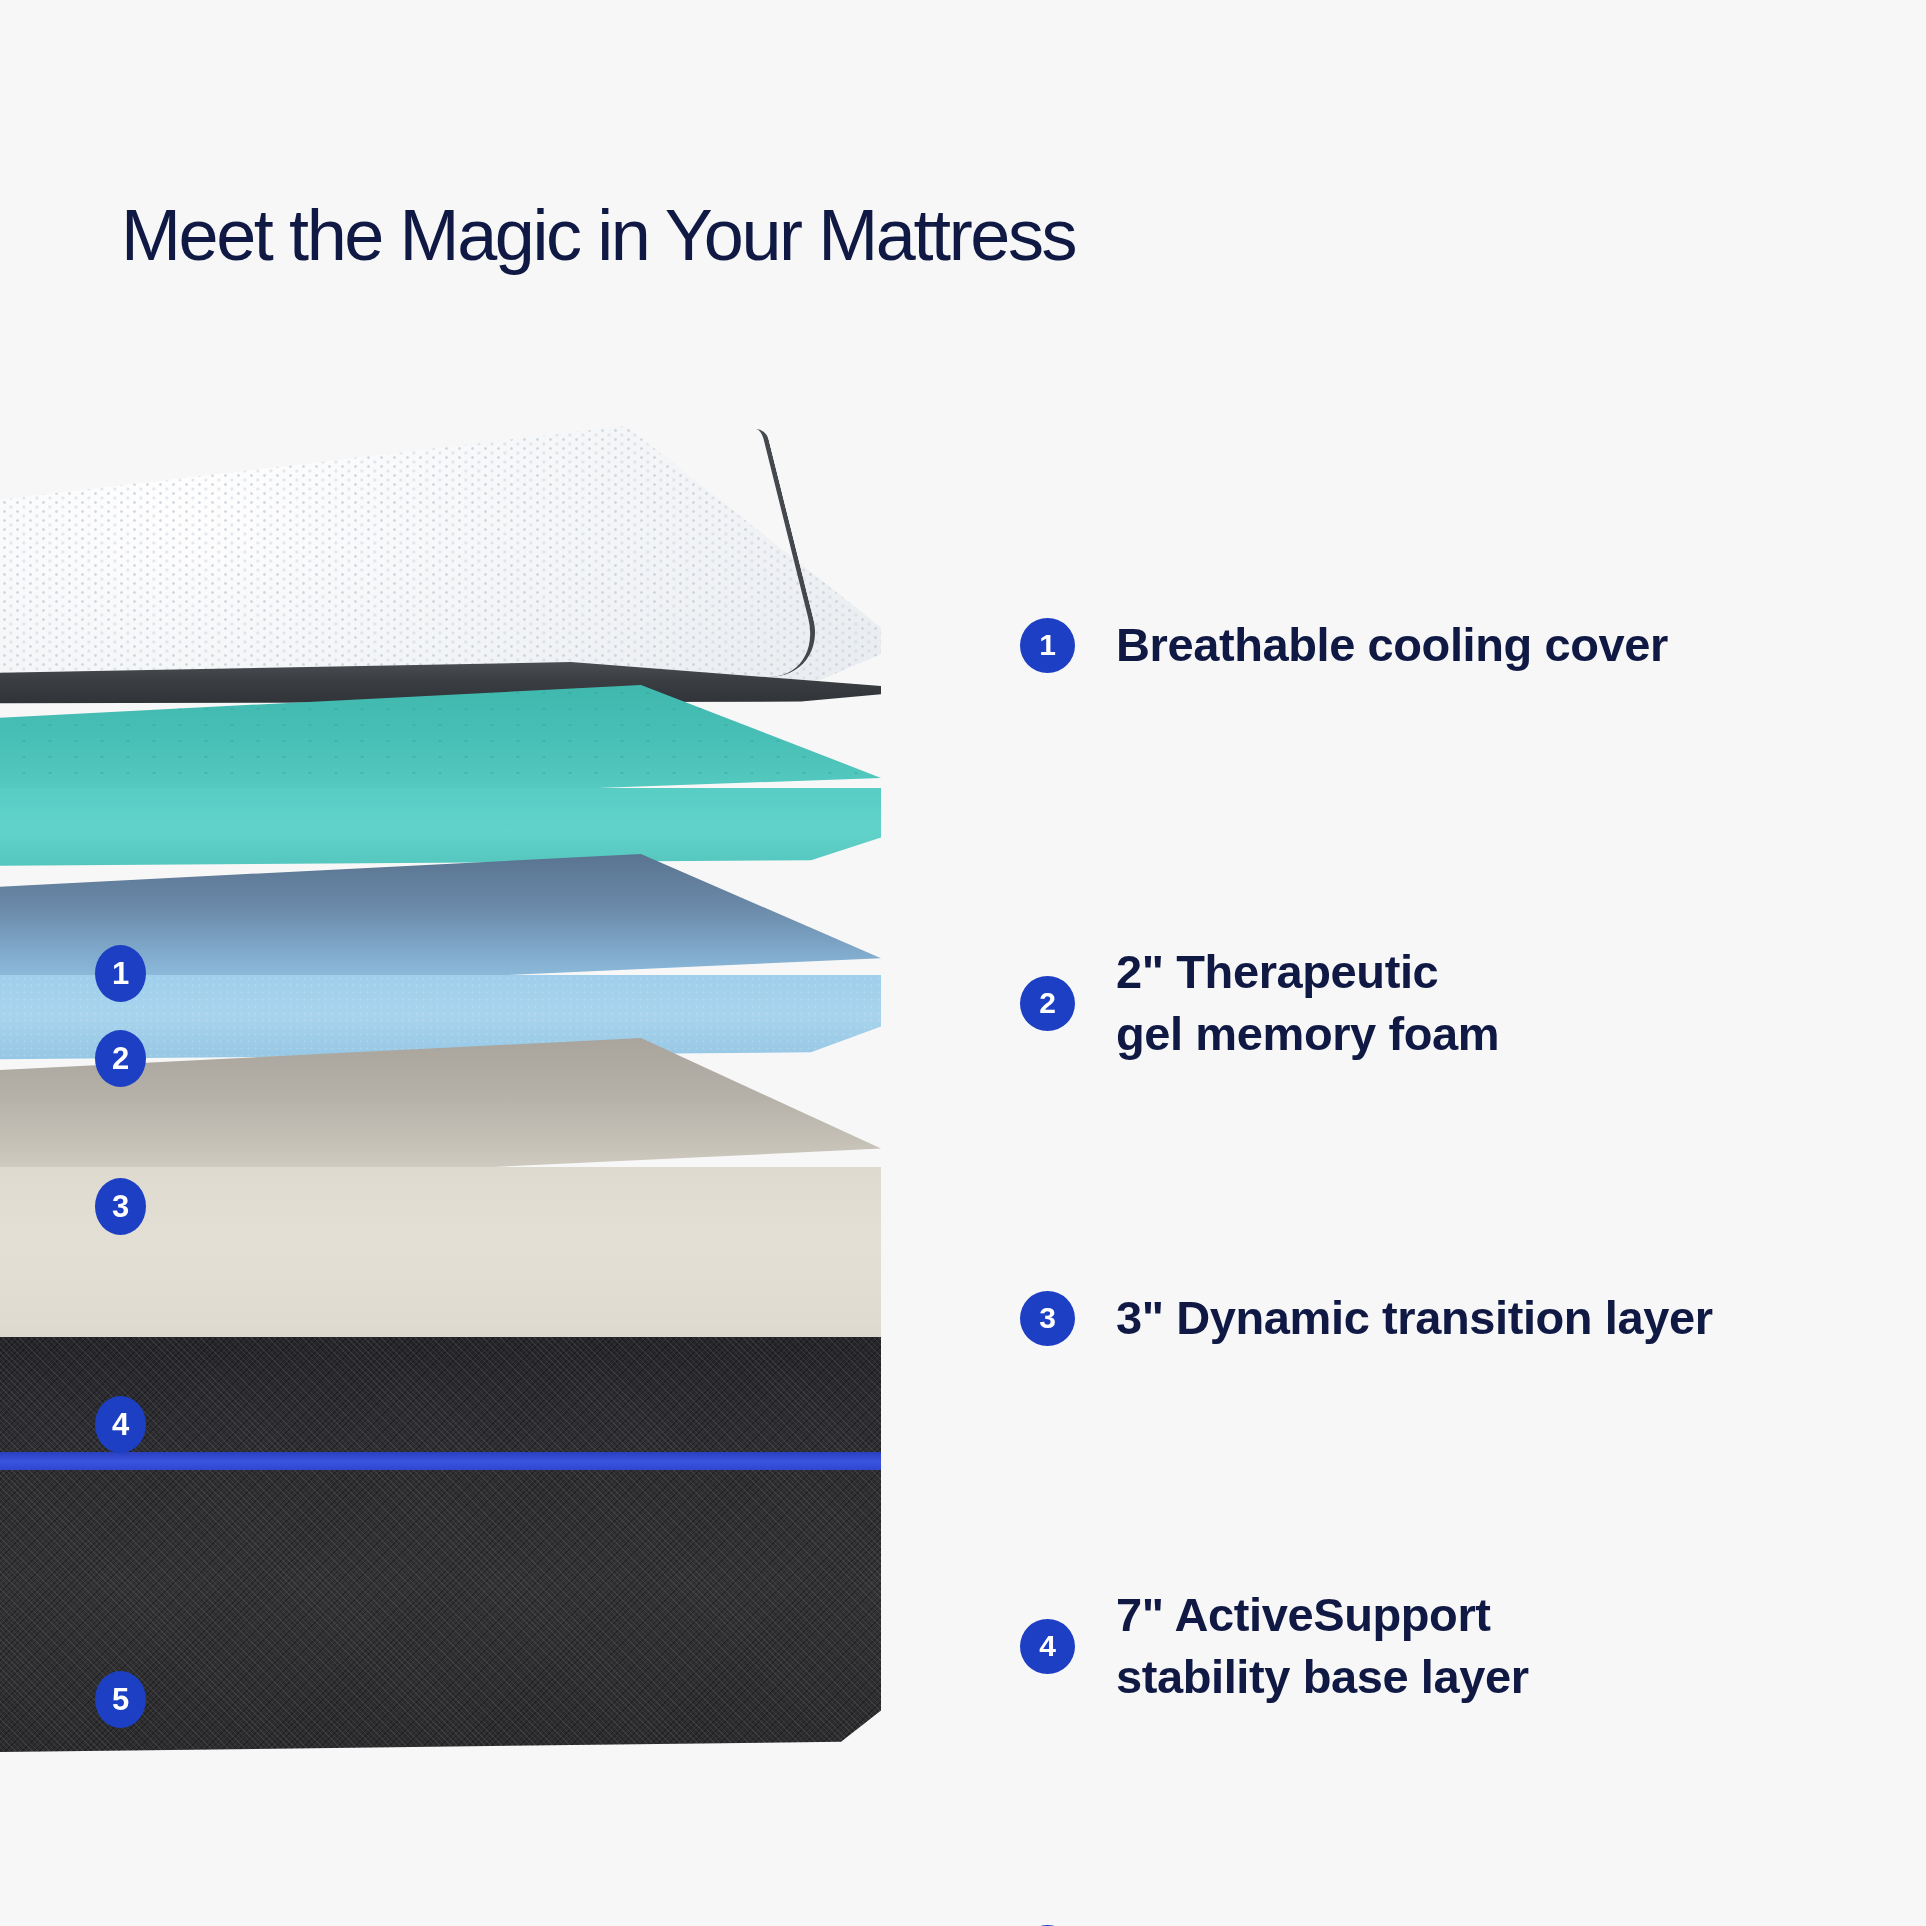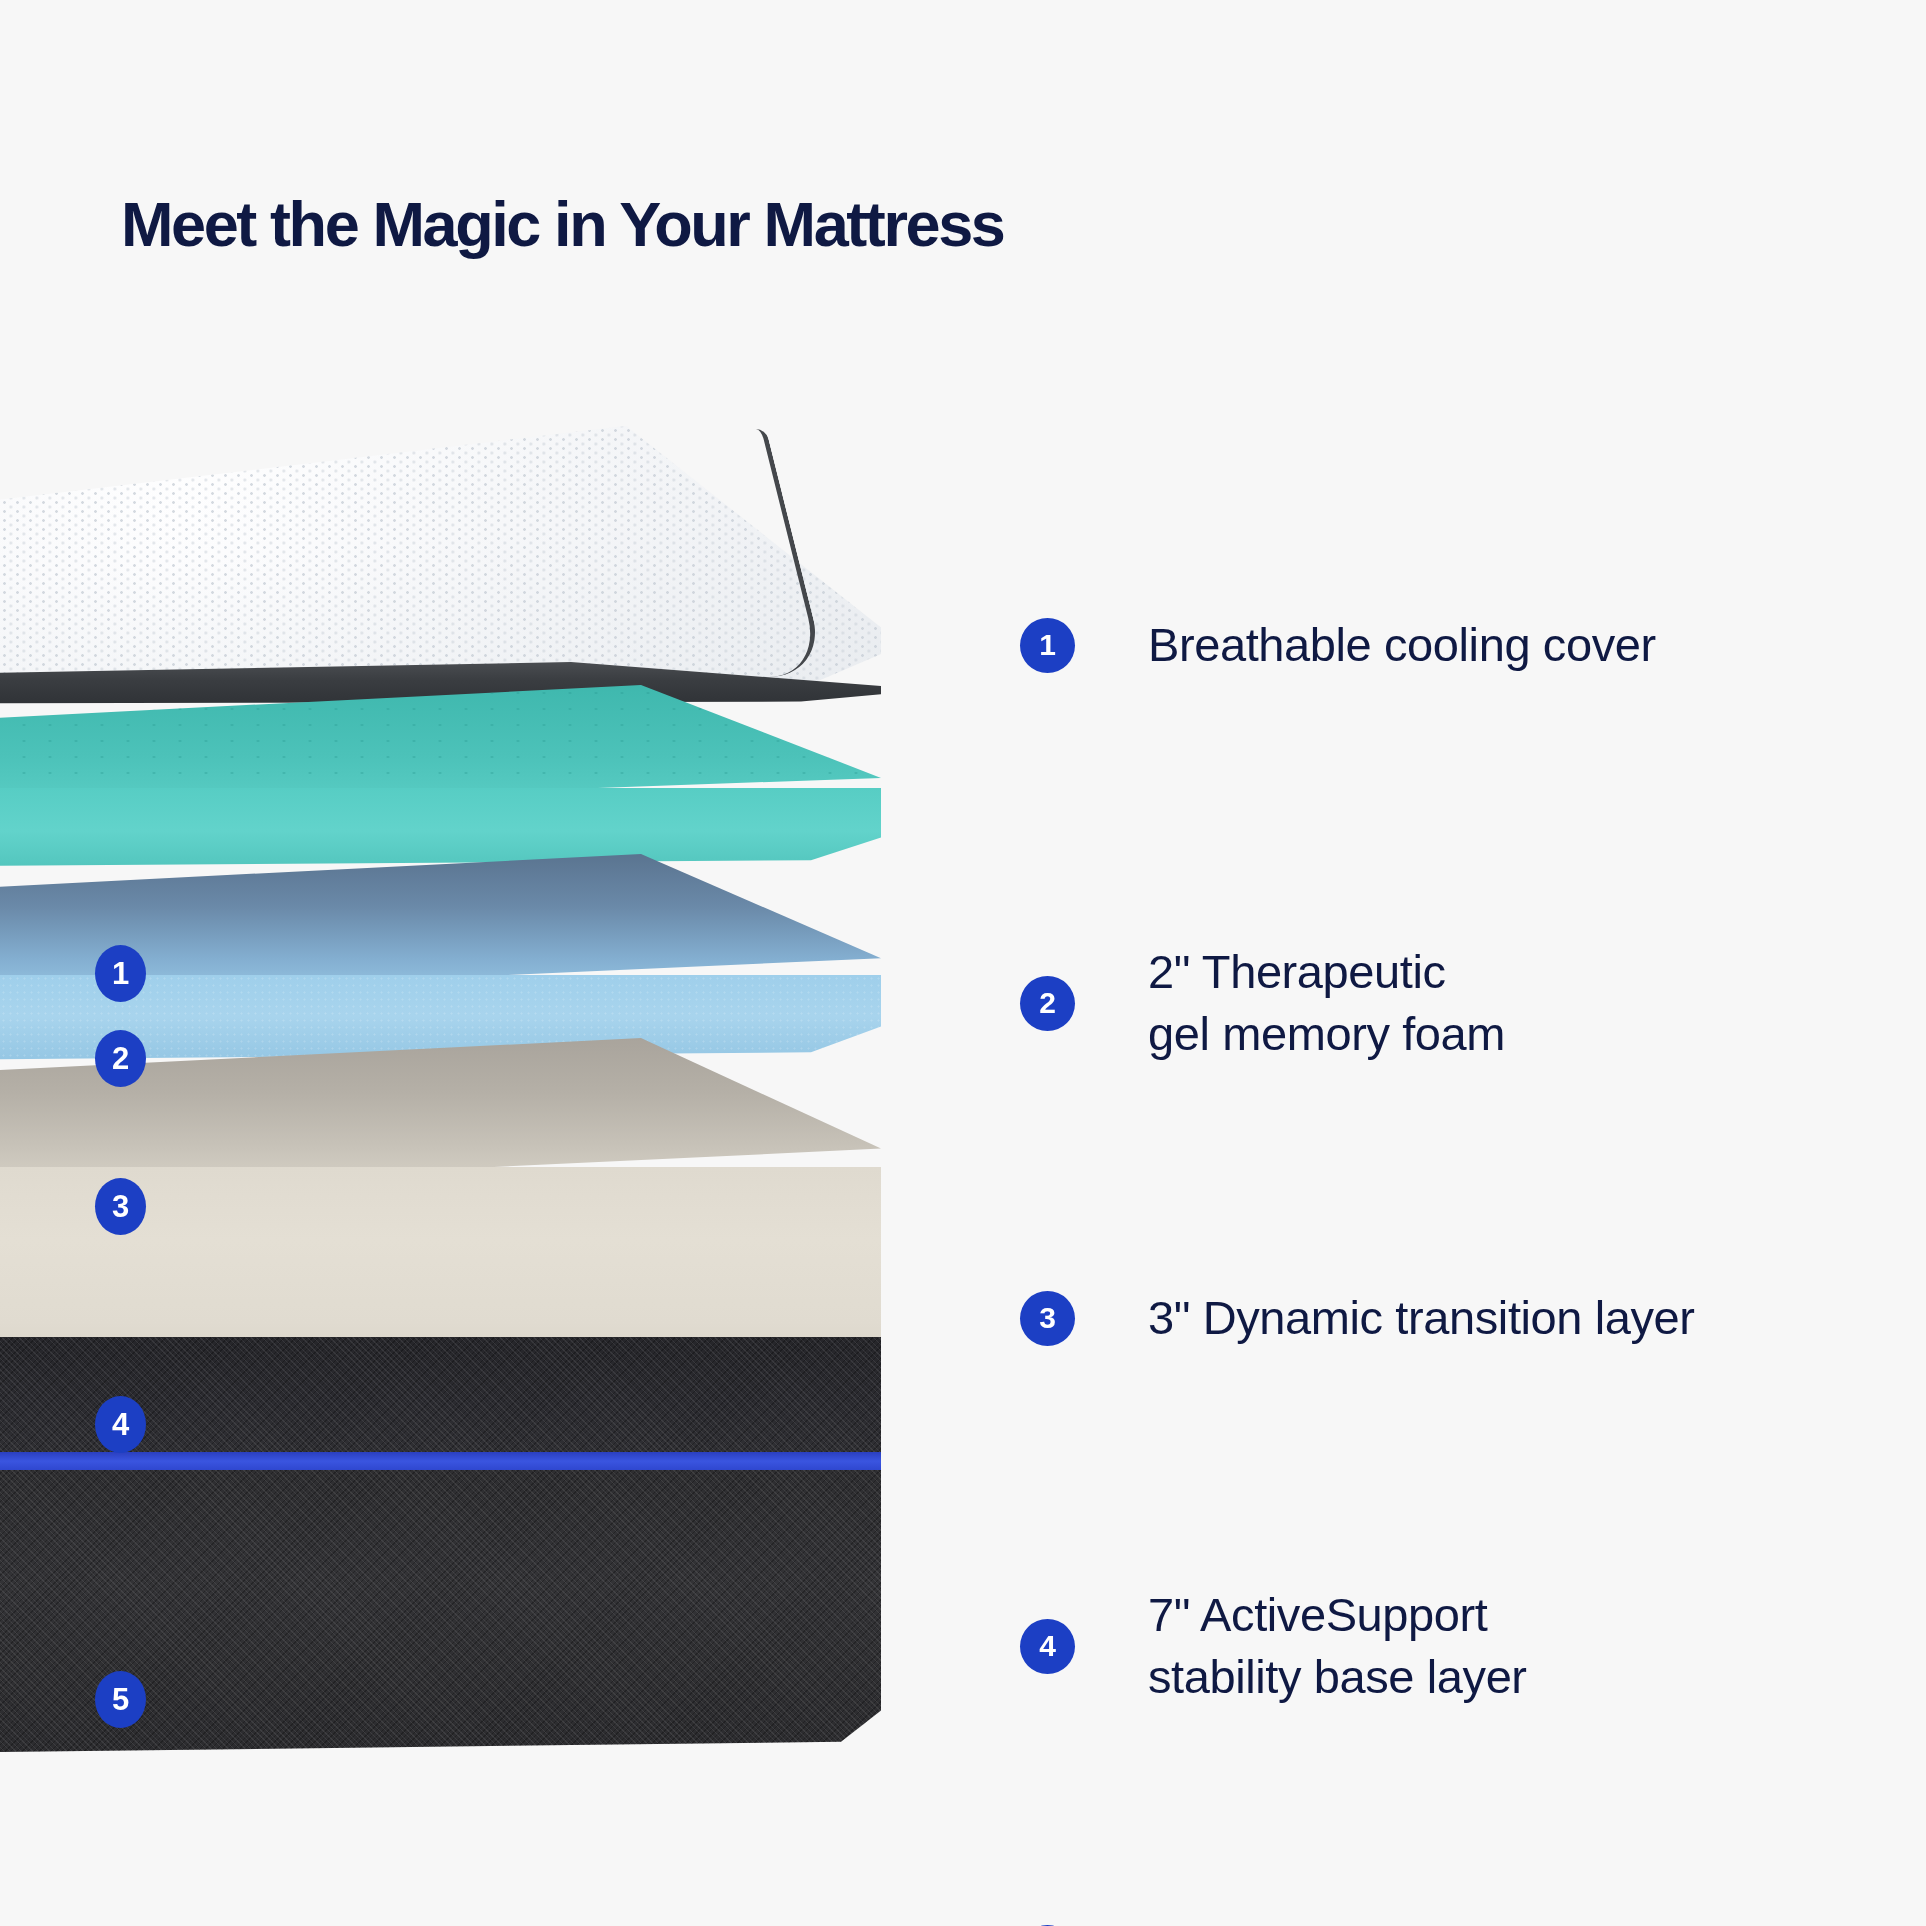--- a/index.html
+++ b/index.html
@@ -16,23 +16,23 @@
     overflow: hidden;
     font-family: "Liberation Sans", "DejaVu Sans", sans-serif;
   }
 
   
   #page-title {
     position: absolute;
     left: 121px;
     top: 147px;
     width: 1703px;
-    font-size: 63px;
+    font-size: 72px;
     line-height: 1.12;
-    font-weight: 700;
+    font-weight: 400;
     letter-spacing: -2.4px;
     color: #0f1943;
     white-space: nowrap;
   }
 
   
   #mattress-stack {
     position: absolute;
     left: 0;
     top: 426px;
@@ -288,25 +288,25 @@
     border-radius: 50%;
     background: #1c3fc4;
     color: #ffffff;
     font-size: 30px;
     font-weight: 700;
     display: flex;
     align-items: center;
     justify-content: center;
   }
   .legend-label {
-    margin-left: 73px;
+    margin-left: 41px;
     font-size: 47px;
     line-height: 1.32;
     color: #0f1943;
-    font-weight: 400;
+    font-weight: 700;
     letter-spacing: -0.4px;
     white-space: pre-line;
   }
 </style>
 </head>
 <body>
 
 <div id="infographic">
 
   <h1 id="page-title">Meet the Magic in Your Mattress</h1>

